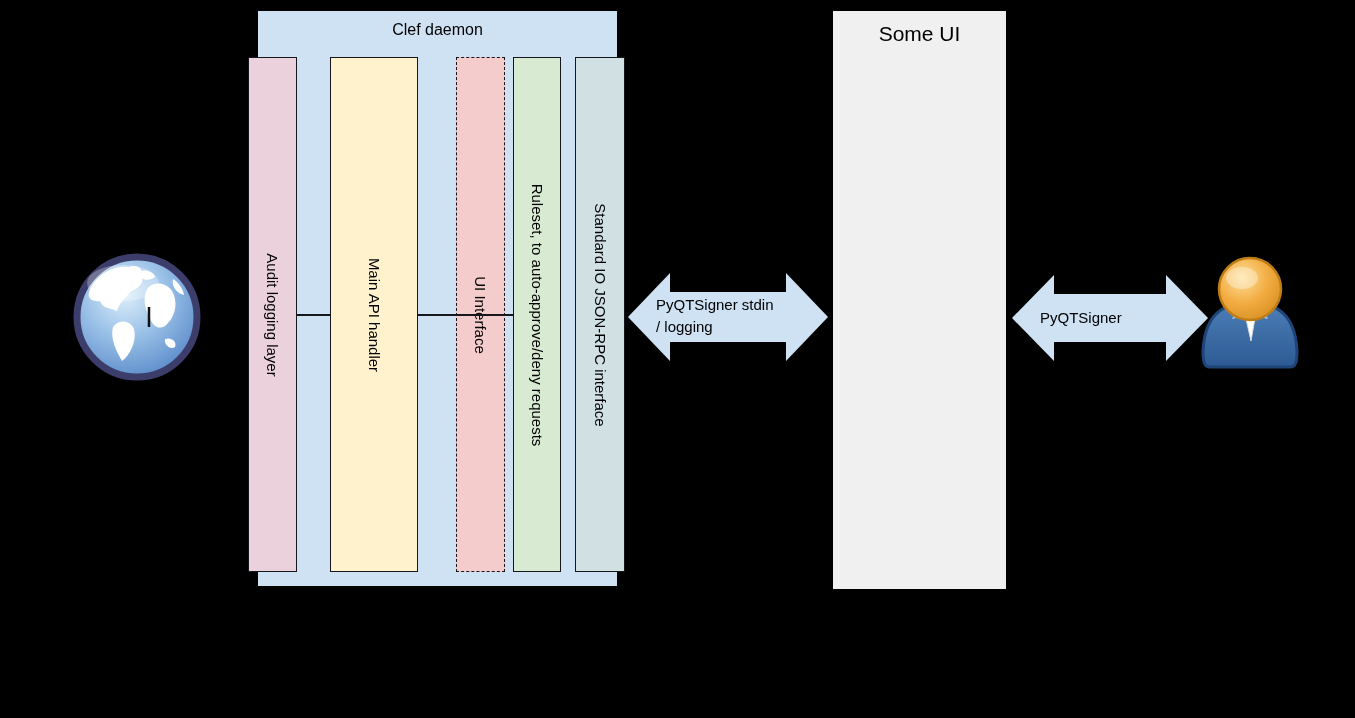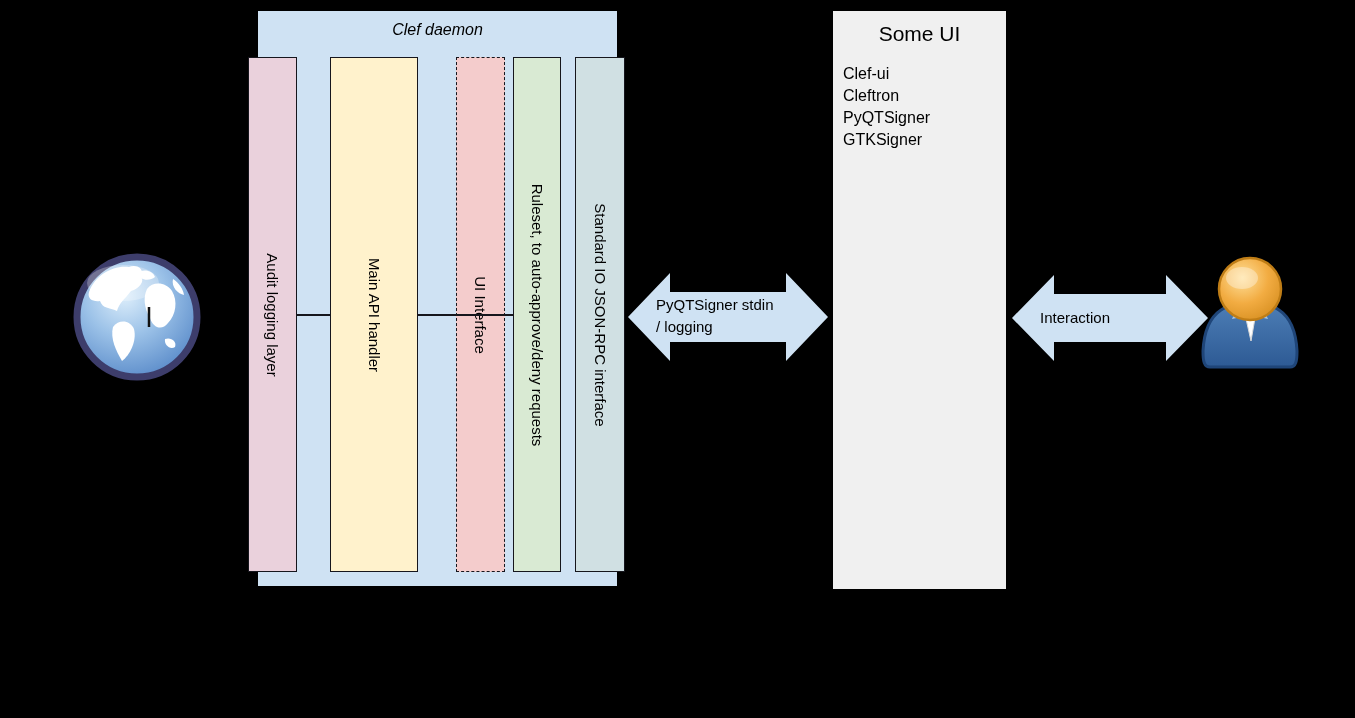--- a/index.html
+++ b/index.html
@@ -10,21 +10,21 @@
   }
   .abs { position:absolute; }
 
   
   .clef-box {
     left:257px; top:10px; width:361px; height:577px;
     background:#cfe2f3; border:1px solid #000; box-sizing:border-box;
   }
   .clef-title {
     left:257px; top:20px; width:361px; text-align:center;
-    font-size:16px; line-height:20px;font-style:italic;
+    font-size:16px; line-height:20px;
   }
 
   
   .col { position:absolute; top:57px; height:515px; box-sizing:border-box; border:1.5px solid #16161d; }
   .col1 { left:248px; width:49px;  background:#ead1dc; }
   .col2 { left:330px; width:88px;  background:#fff2cc; }
   .col3 { left:456px; width:49px;  background:#f4cccc; border-style:dashed; }
   .col4 { left:513px; width:48px;  background:#d9ead3; }
   .col5 { left:575px; width:50px;  background:#d0e0e3; }
   .vlabel {
@@ -102,31 +102,25 @@
   <svg class="abs" style="left:625px; top:270px;" width="206" height="94" viewBox="0 0 206 94">
     <polygon points="3,47 45,3 45,22 161,22 161,3 203,47 161,91 161,72 45,72 45,91" fill="#cfe2f3"></polygon>
   </svg>
   <div class="abs arrow-label" style="left:656px; top:294px;">
     <div>PyQTSigner stdin</div>
     <div>/ logging</div>
   </div>
 
   <div class="abs someui-box"></div>
   <div class="abs someui-title">Some UI</div>
-  <div class="abs someui-list">
-    <div>Clef-ui</div>
-    <div>Cleftron</div>
-    <div>PyQTSigner</div>
-    <div>GTKSigner</div>
-  </div>
 
   <svg class="abs" style="left:1010px; top:272px;" width="200" height="92" viewBox="0 0 200 92">
     <polygon points="2,46 44,3 44,22 156,22 156,3 198,46 156,89 156,70 44,70 44,89" fill="#cfe2f3"></polygon>
   </svg>
-  <div class="abs arrow-label" style="left:1040px; top:307px;">Interaction</div>
+  <div class="abs arrow-label" style="left:1040px; top:307px;">PyQTSigner</div>
 
   <svg class="abs" style="left:1200px; top:245px;" width="100" height="125" viewBox="0 0 100 125">
     <defs>
       <linearGradient id="bodyg" x1="0" y1="0" x2="0" y2="1">
         <stop offset="0%" stop-color="#4f80b8"></stop>
         <stop offset="100%" stop-color="#2d5a94"></stop>
       </linearGradient>
       <radialGradient id="headg" cx="38%" cy="32%" r="75%">
         <stop offset="0%" stop-color="#ffe09a"></stop>
         <stop offset="55%" stop-color="#f2ac42"></stop>

